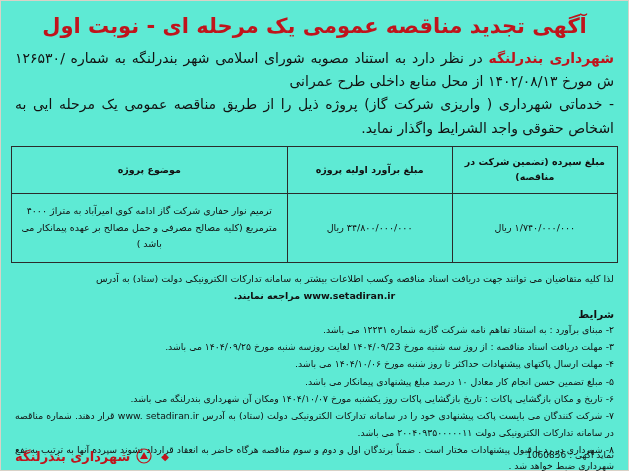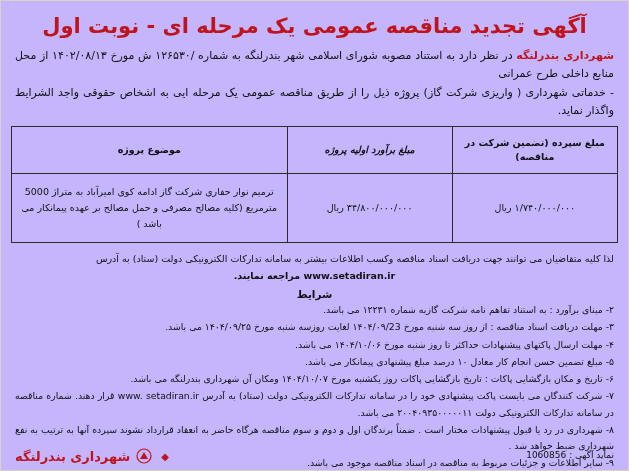--- a/index.html
+++ b/index.html
@@ -7,35 +7,35 @@
     width:629px;height:471px;
     background:#f2ece4;
     font-family:"DejaVu Sans", sans-serif;
     color:#111;
     direction:rtl;
   }
   .page{
     position:relative;
     width:629px;height:471px;
     box-sizing:border-box;
-    background:#c4b5fd;
+    background:#5eead4;
     border:1px solid #d9d2c7;
     padding:6px 10px 4px 10px;
   }
   .title{
     text-align:center;
     font-size:21px;
     font-weight:bold;
     color:#c0141c;
     letter-spacing:0;
     margin:6px 0 8px 0;
     line-height:1.25;
   }
   .intro{
-    font-size:11px;
+    font-size:14px;
     line-height:1.65;
     text-align:justify;
     margin:4px 4px 6px 4px;
   }
   .intro .org{
     color:#c0141c;
     font-weight:bold;
   }
   table.main{
     width:100%;
@@ -53,21 +53,21 @@
   table.main th{
     font-weight:bold;
     height:34px;
     line-height:1.5;
   }
   table.main td{
     height:56px;
     line-height:1.7;
   }
   .col-subject{width:46%;}
-  .col-est{width:27%;font-style:italic;}
+  .col-est{width:27%;}
   .col-dep{width:27%;}
   .cell-subject{
     text-align:center;
     font-size:9.5px;
     padding:4px 8px;
   }
   .notice{
     font-size:9.5px;
     line-height:1.7;
     text-align:justify;
@@ -75,21 +75,21 @@
   }
   .notice .url{
     direction:ltr;
     unicode-bidi:embed;
     display:inline-block;
   }
   .conditions-head{
     font-size:10.5px;
     font-weight:bold;
     margin:4px 4px 2px 4px;
-    text-align:center;
+    text-align:right;
   }
   ol.conds{
     list-style:none;
     margin:0 4px;
     padding:0;
   }
   ol.conds li{
     font-size:9.3px;
     line-height:1.75;
     text-align:justify;
@@ -143,21 +143,21 @@
       <tr>
         <th class="col-dep">مبلغ سپرده (تضمین شرکت در مناقصه)</th>
         <th class="col-est">مبلغ برآورد اولیه پروژه</th>
         <th class="col-subject">موضوع پروژه</th>
       </tr>
     </thead>
     <tbody>
       <tr>
         <td>۱/۷۴۰/۰۰۰/۰۰۰ ریال</td>
         <td>۳۴/۸۰۰/۰۰۰/۰۰۰ ریال</td>
-        <td class="cell-subject">ترمیم نوار حفاری شرکت گاز ادامه کوی امیرآباد به متراژ 5000 مترمربع (کلیه مصالح مصرفی و حمل مصالح بر عهده پیمانکار می باشد )</td>
+        <td class="cell-subject">ترمیم نوار حفاری شرکت گاز ادامه کوی امیرآباد به متراژ ۴۰۰۰ مترمربع (کلیه مصالح مصرفی و حمل مصالح بر عهده پیمانکار می باشد )</td>
       </tr>
     </tbody>
   </table>
 
   <div class="notice">
     <span>لذا کلیه متقاضیان می توانند جهت دریافت اسناد مناقصه وکسب اطلاعات بیشتر به سامانه تدارکات الکترونیکی دولت (ستاد) به آدرس</span>
     <div style="text-align:center;margin-top:1px;font-weight:bold;">
       <span class="url">www.setadiran.ir</span>
       <span>مراجعه نمایند.</span>
     </div>

